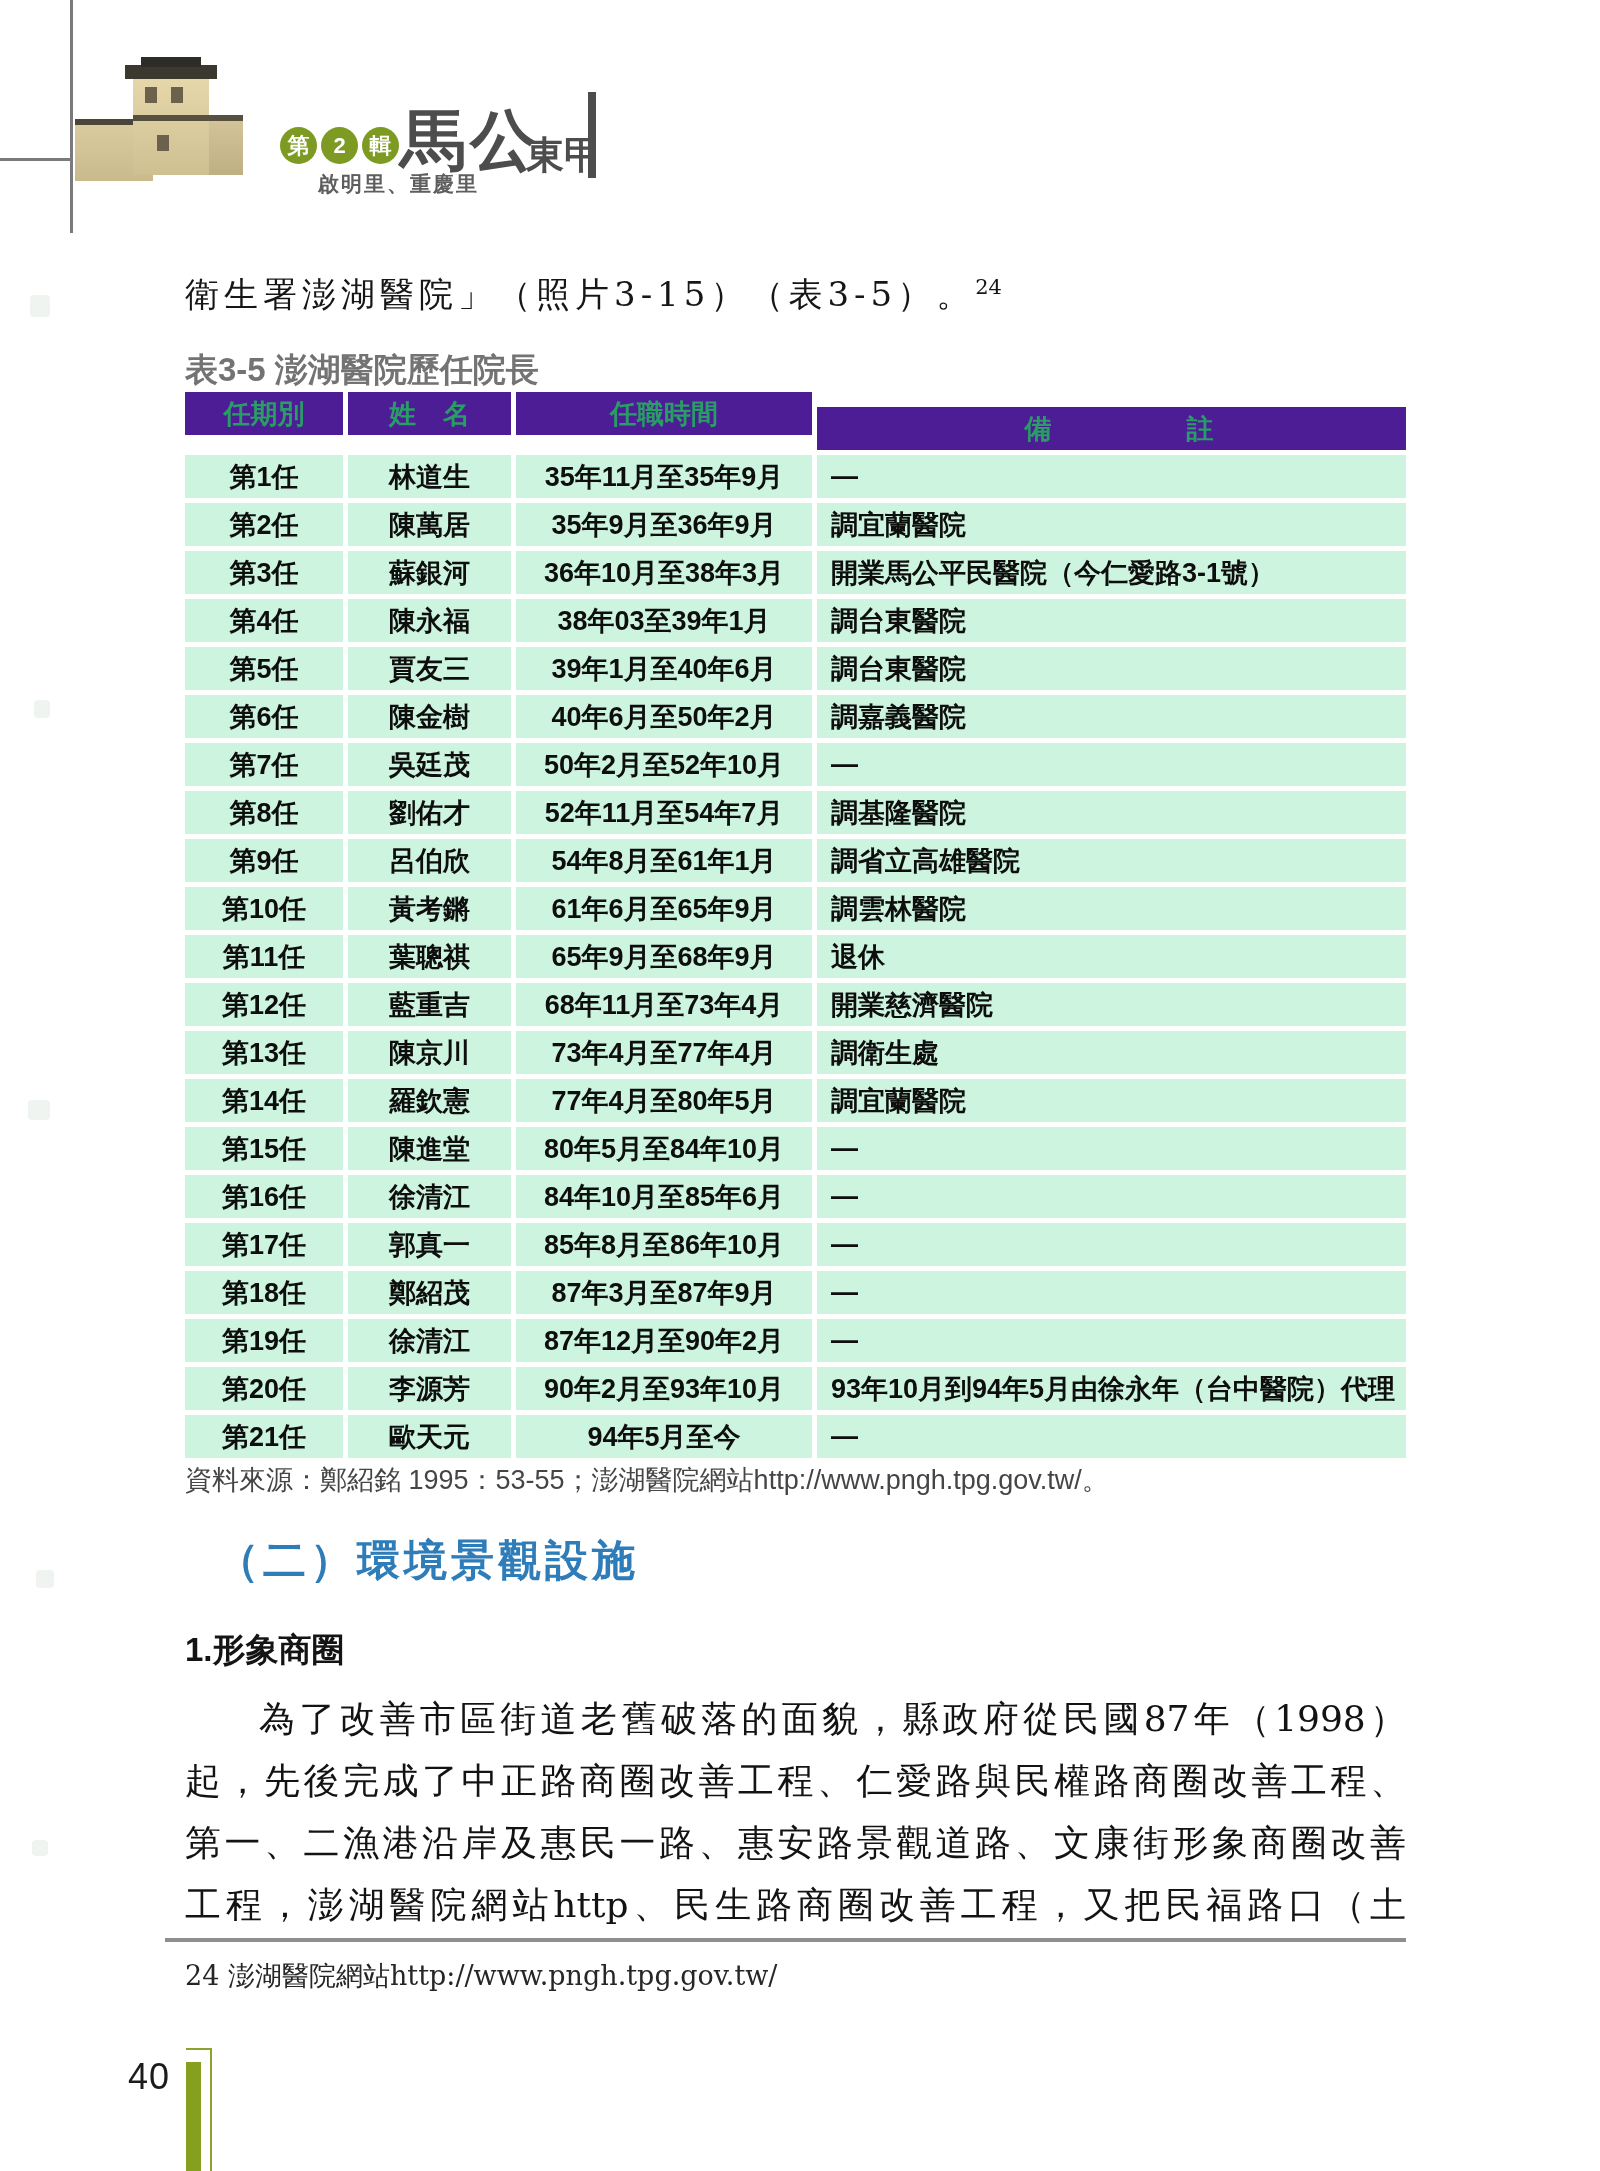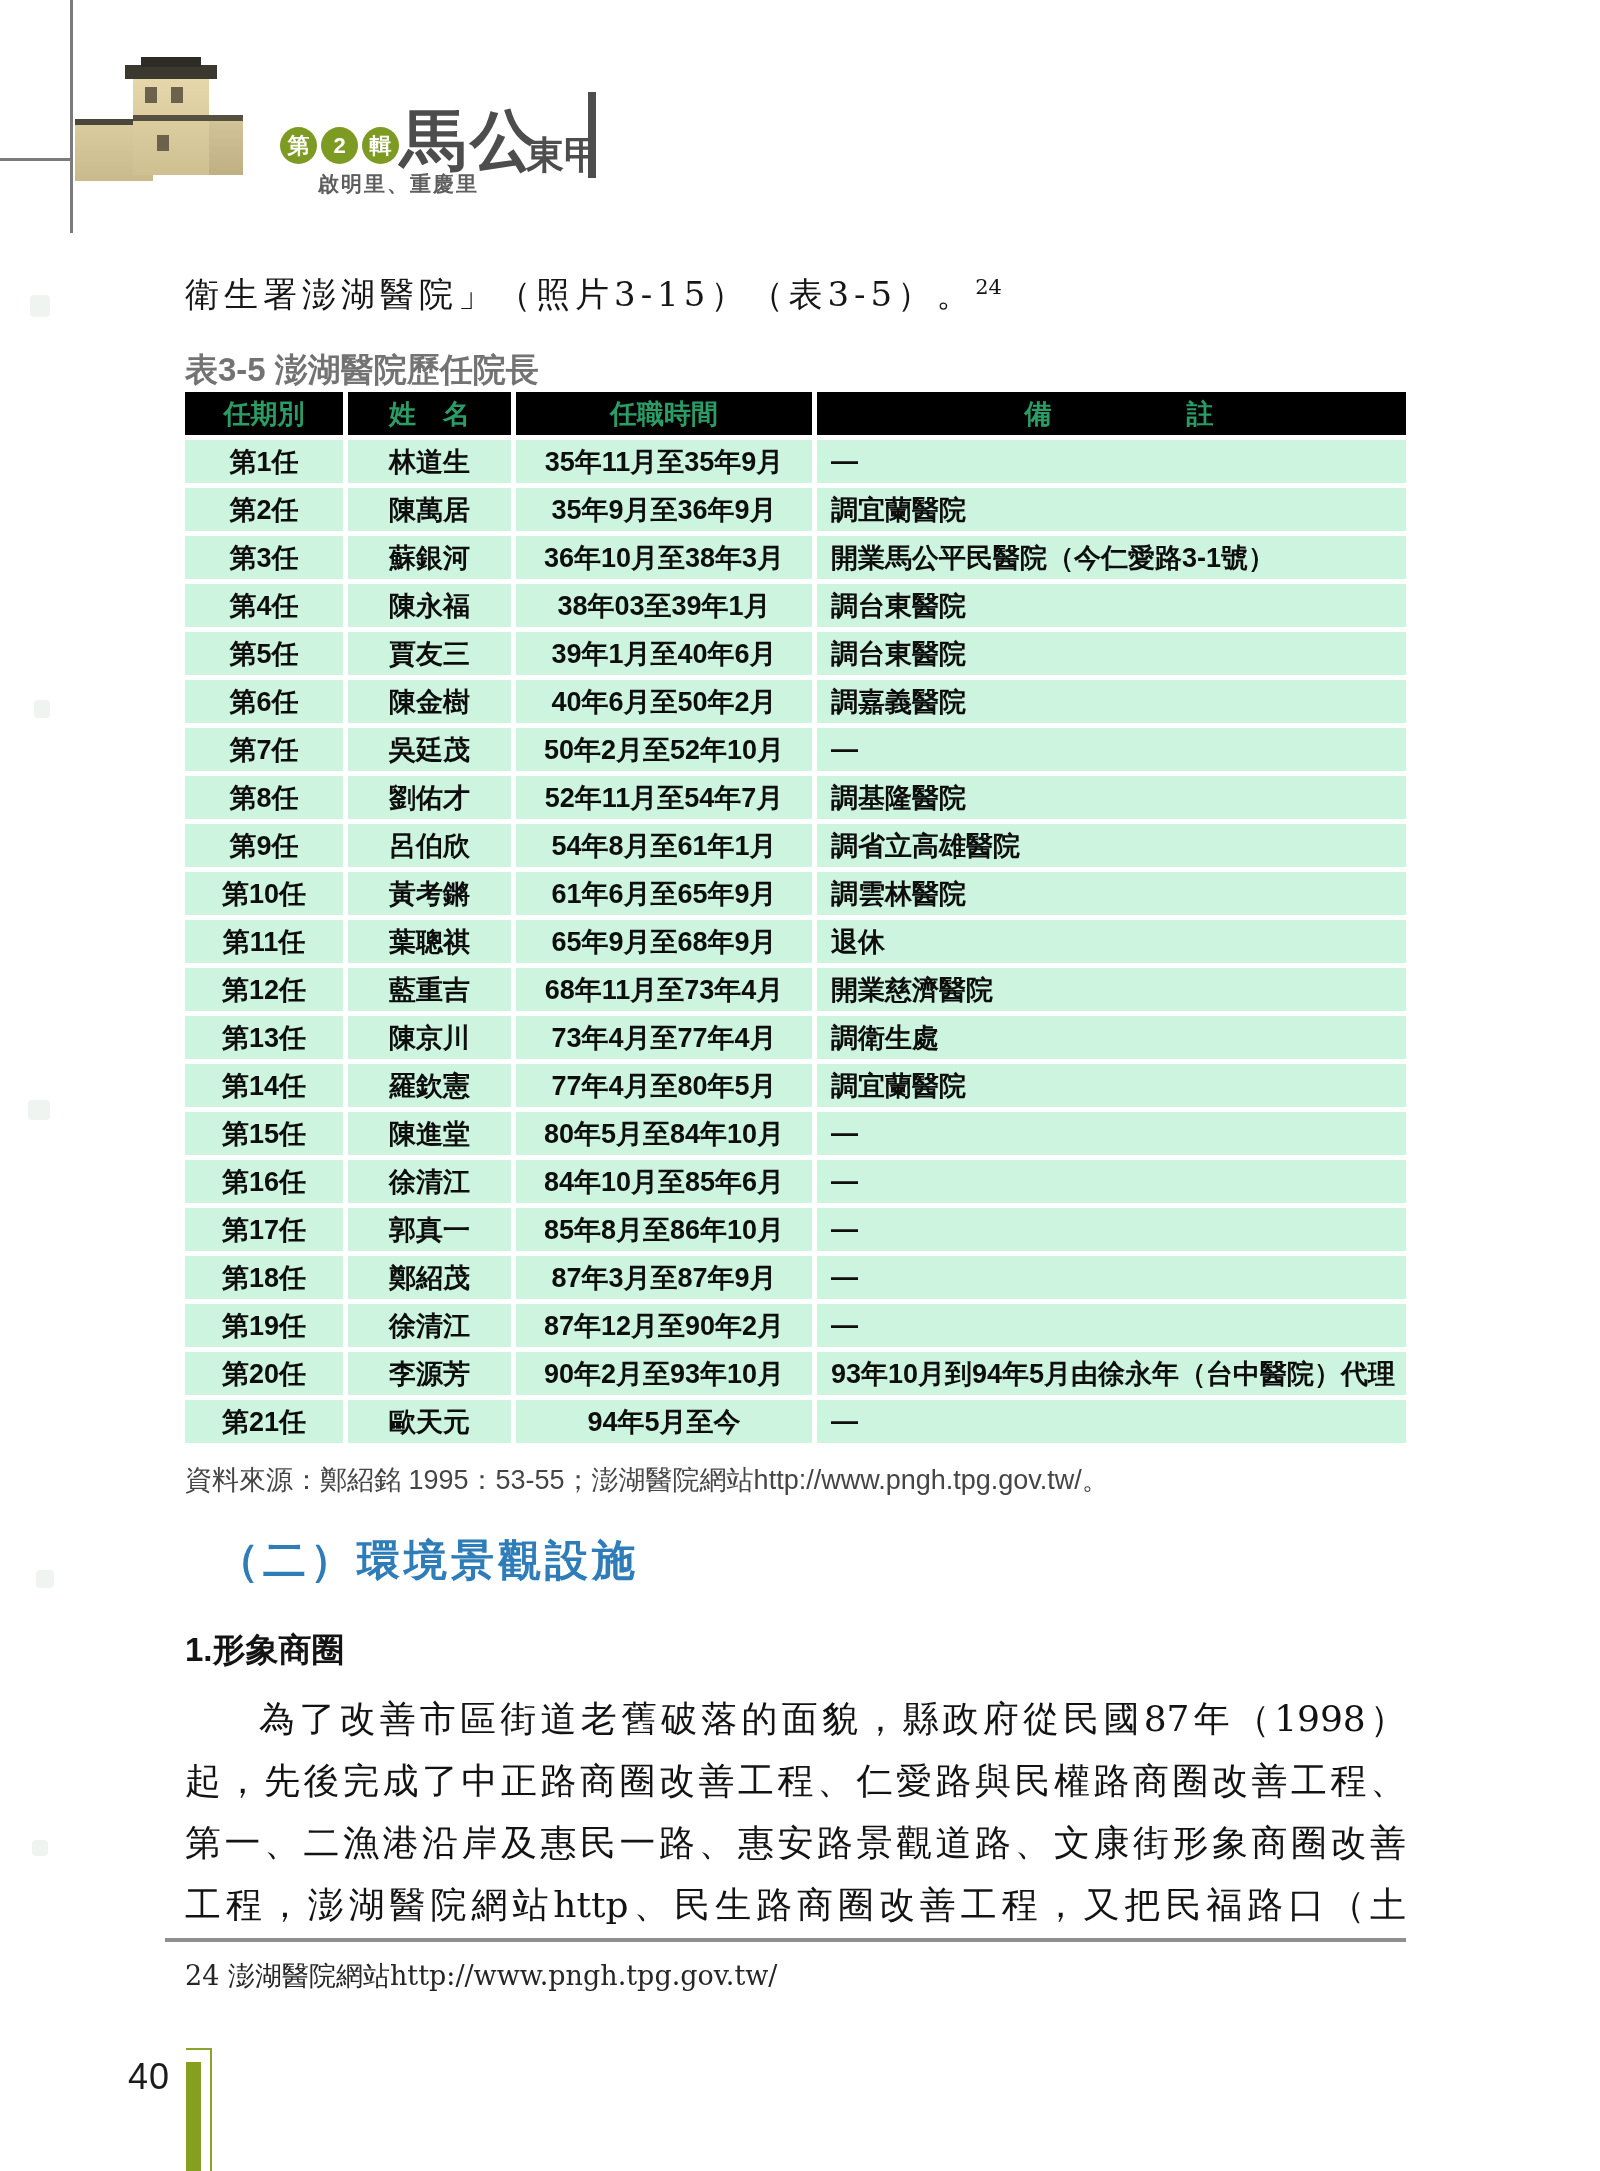--- a/index.html
+++ b/index.html
@@ -38,22 +38,22 @@
   .intro sup{font-size:21px;letter-spacing:0;}
 
   .table-title{position:absolute;left:185px;top:348px;font-size:33px;font-weight:bold;color:#737373;}
 
   
   .dtable{position:absolute;left:185px;top:392px;width:1221px;}
   .trow{display:grid;grid-template-columns:158px 163px 296px 1fr;column-gap:5px;margin-bottom:5px;}
   .cell{height:43px;background:#cdf4df;color:#0e0e0e;font-weight:bold;font-size:27px;
     display:flex;align-items:center;justify-content:center;white-space:nowrap;}
   .cell.c3{justify-content:flex-start;padding-left:14px;}
-  .thead .cell{background:#000000;color:#2a9d66;text-align:right;}
-  .thead .cell.c3{justify-content:center;padding-left:15px;}
+  .thead .cell{background:#4c1d95;color:#2a9d66;text-align:right;}
+  .thead .cell.c3{justify-content:center;padding-left:15px;margin-top:15px;}
 
   .source{position:absolute;left:185px;top:1462px;font-size:27px;color:#454545;font-weight:500;}
 
   .sec-heading{position:absolute;left:196px;top:1532px;font-size:43px;font-weight:bold;
     color:#2e7cb8;letter-spacing:4px;margin-left:20px;}
   .sub-heading{position:absolute;left:185px;top:1628px;font-size:33px;font-weight:bold;color:#141414;}
 
   .para{position:absolute;left:185px;top:1690px;width:1221px;font-family:"DejaVu Serif",serif;
     font-size:36px;color:#131313;}
   .pline{height:62px;line-height:58px;text-align:justify;text-align-last:justify;text-justify:inter-ideograph;white-space:nowrap;}

